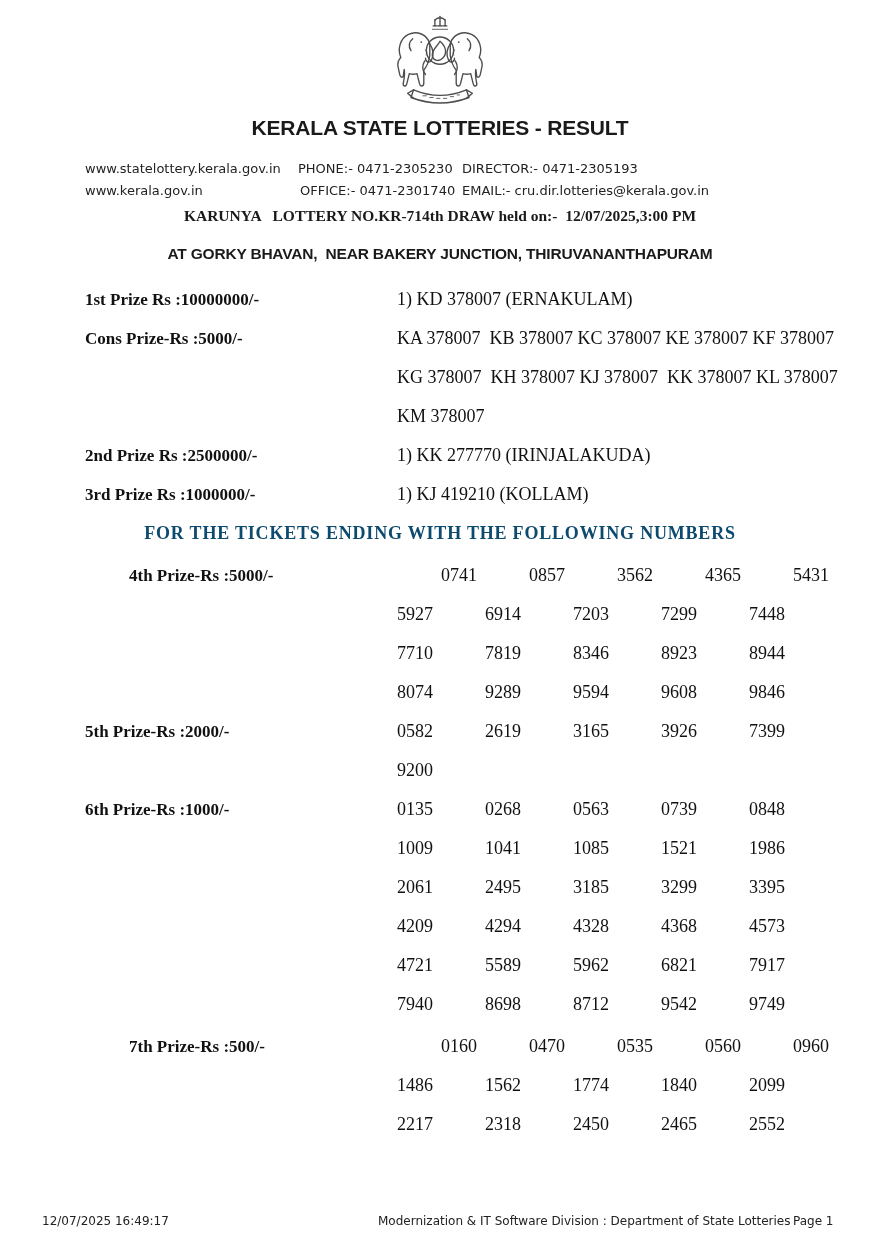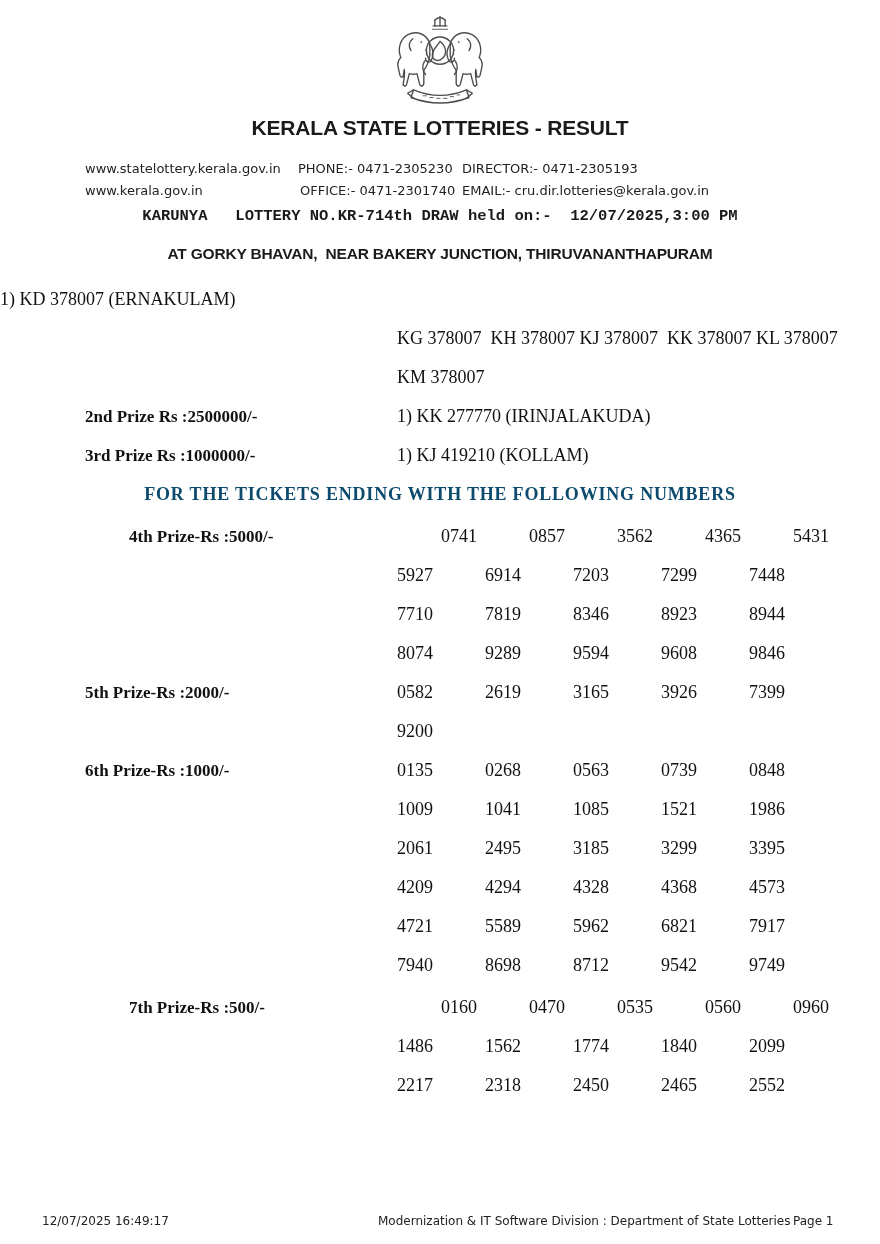--- a/index.html
+++ b/index.html
@@ -17,21 +17,21 @@
     font-family:"DejaVu Sans", sans-serif; font-size:13px; color:#222;padding-left:7px; }
   .contact span { position:absolute; white-space:pre; }
   .c-web1 { left:85px; top:2px; }
   .c-web2 { left:85px; top:24px; }
   .c-phone { left:298px; top:2px; }
   .c-office { left:300px; top:24px; }
   .c-director { left:462px; top:2px; }
   .c-email { left:462px; top:24px; }
   .draw-line {
     margin-top:2px; text-align:center; white-space:pre;
-    font-family:Liberation Mono, monospace; font-weight:bold; font-size:15.5px; color:#1a1a1a;
+    font-family:Liberation Serif, serif; font-weight:bold; font-size:15.5px; color:#1a1a1a;
   }
   .venue-line {
     margin-top:20px; text-align:center; white-space:pre;
     font-family:"Liberation Sans", sans-serif; font-weight:bold; font-size:15.5px;
     letter-spacing:-0.2px; color:#1a1a1a;
   }
   .prizes { margin-top:17px; }
   .prow { display:flex; height:39px; align-items:center; }
   .plabel {
     width:397px; box-sizing:border-box; padding-left:85px; flex:none;
@@ -105,23 +105,28 @@
   <span class="c-director">DIRECTOR:- 0471-2305193</span>
   <span class="c-email">EMAIL:- cru.dir.lotteries@kerala.gov.in</span>
 </div>
 
 <div class="draw-line">KARUNYA   LOTTERY NO.KR-714th DRAW held on:-  12/07/2025,3:00 PM</div>
 <div class="venue-line">AT GORKY BHAVAN,  NEAR BAKERY JUNCTION, THIRUVANANTHAPURAM</div>
 
 <div class="prizes">
 
   <div class="prow">
+    <div class="plabel">1st Prize Rs :10000000/-</div>
     <div class="pvalue">1) KD 378007 (ERNAKULAM)</div>
   </div>
 
+  <div class="prow">
+    <div class="plabel">Cons Prize-Rs :5000/-</div>
+    <div class="pvalue">KA 378007  KB 378007 KC 378007 KE 378007 KF 378007</div>
+  </div>
   <div class="prow">
     <div class="plabel"></div>
     <div class="pvalue">KG 378007  KH 378007 KJ 378007  KK 378007 KL 378007</div>
   </div>
   <div class="prow">
     <div class="plabel"></div>
     <div class="pvalue">KM 378007</div>
   </div>
 
   <div class="prow">

